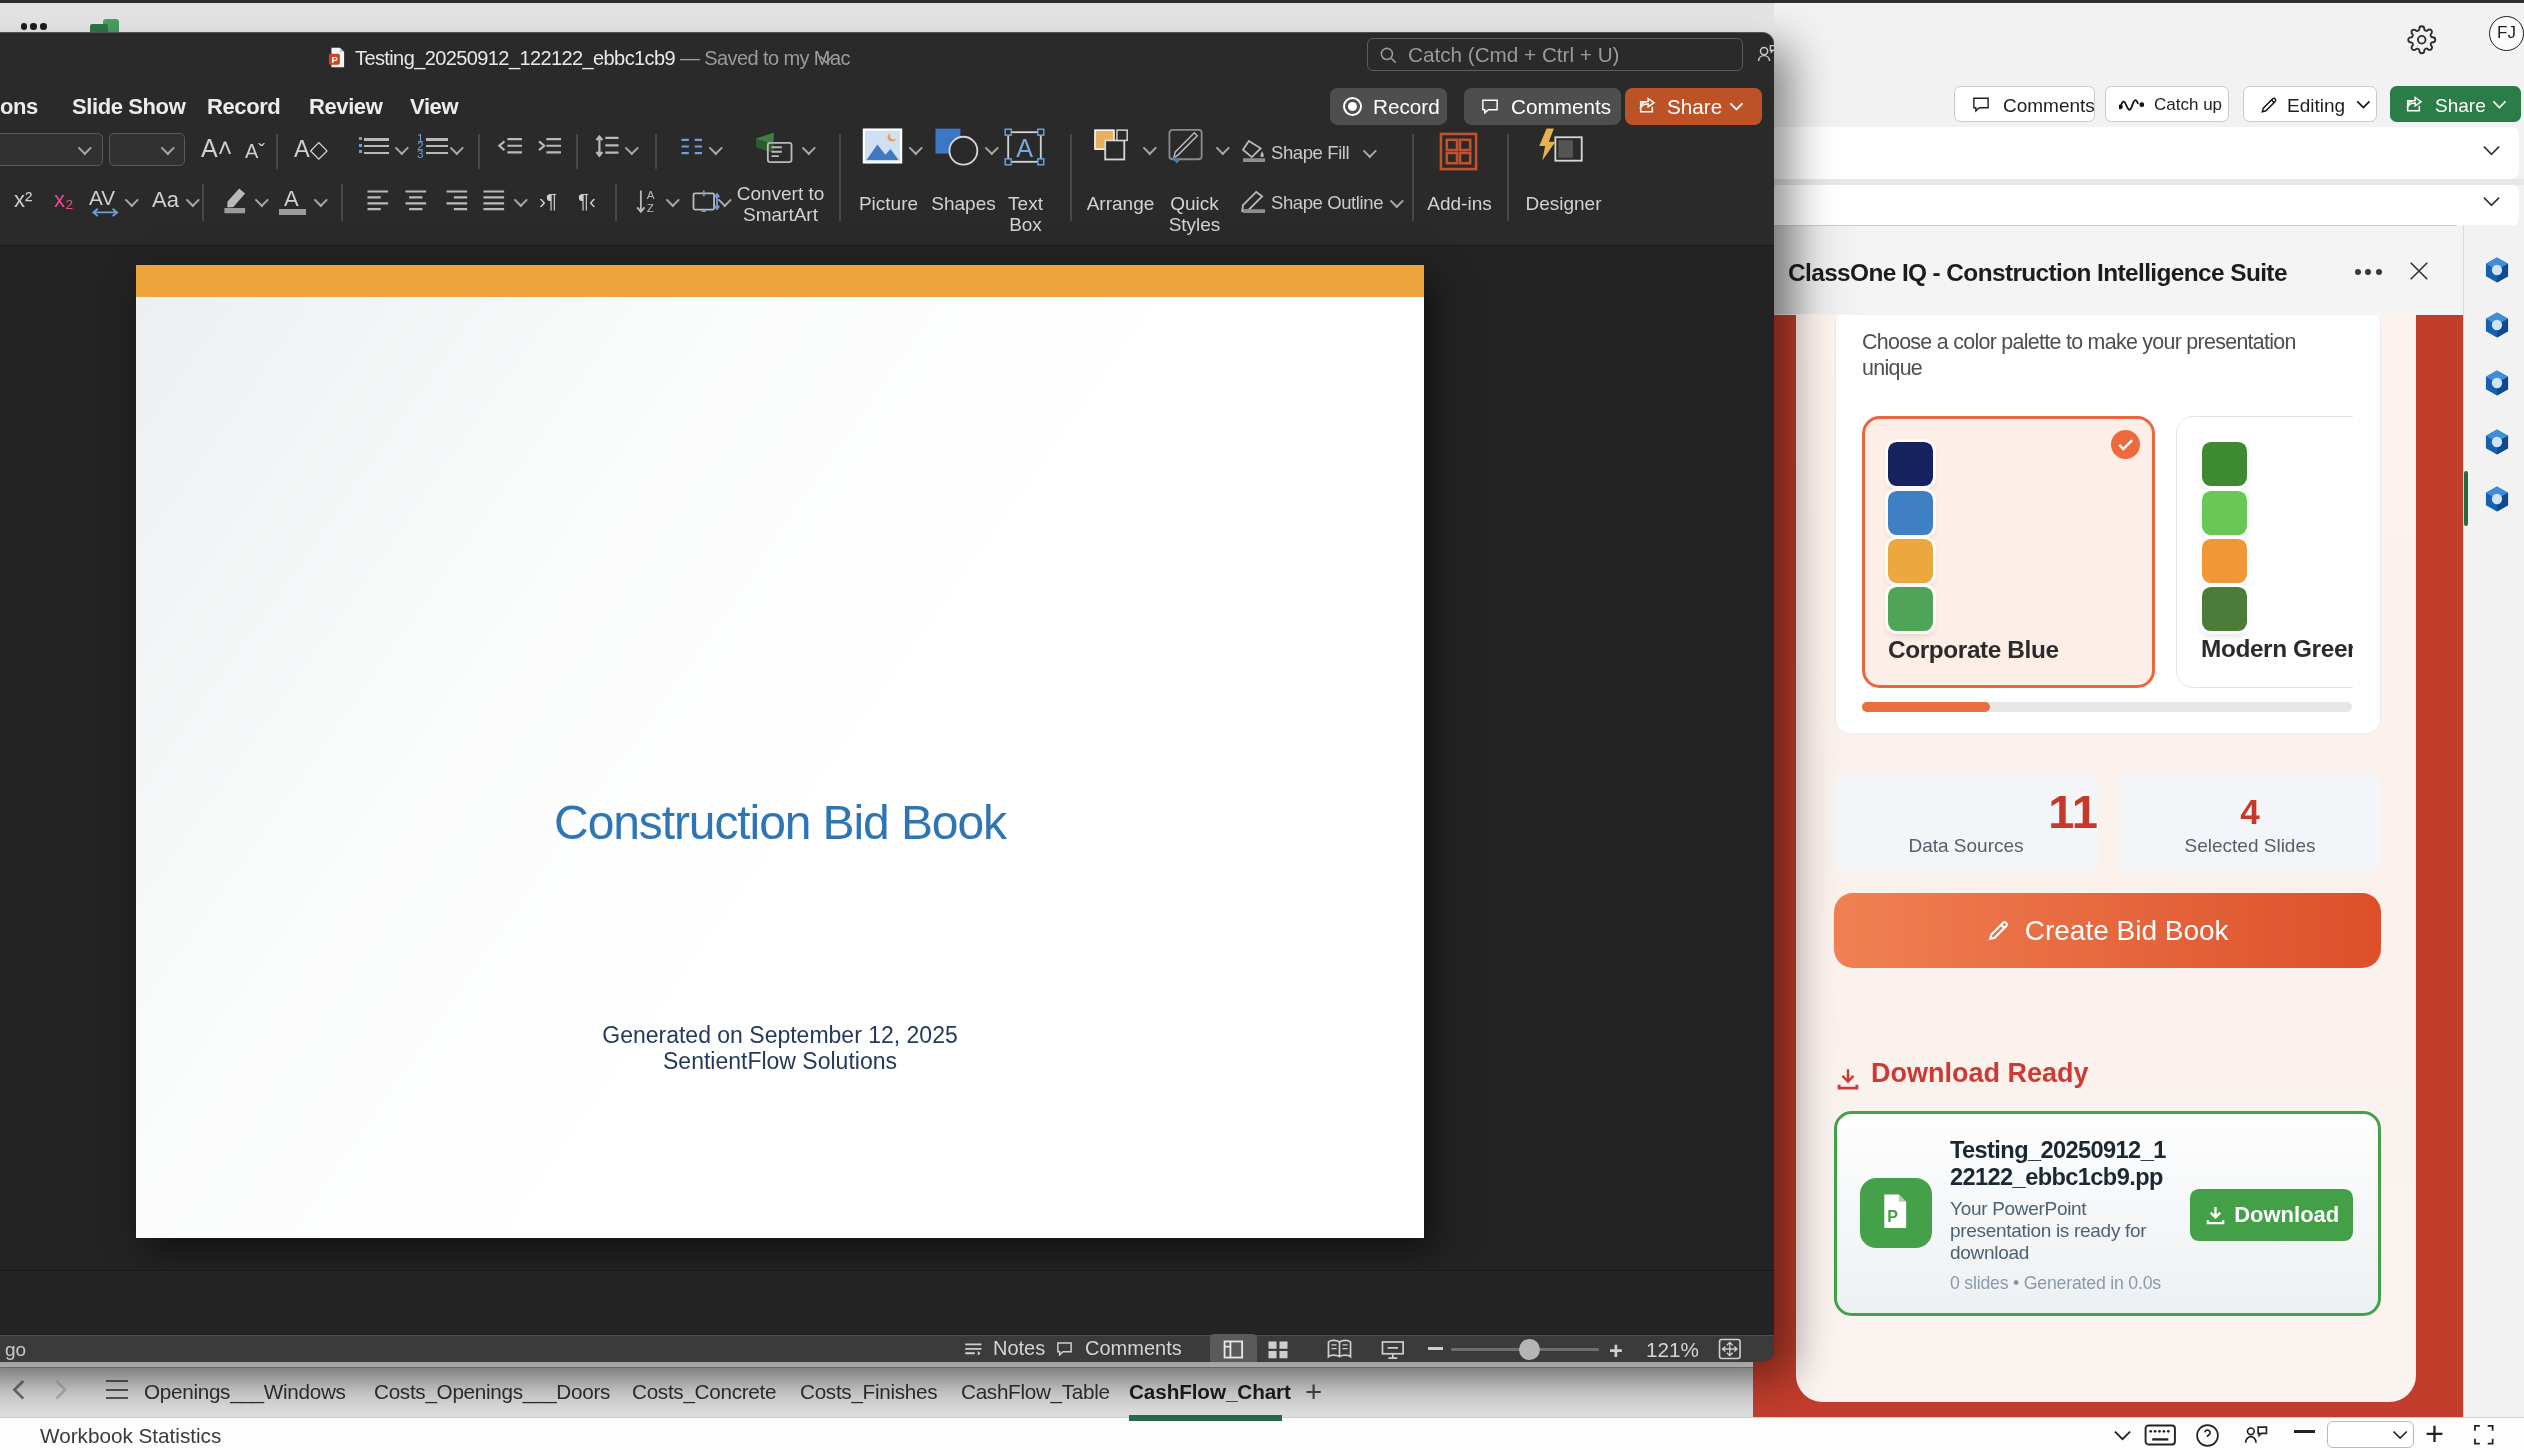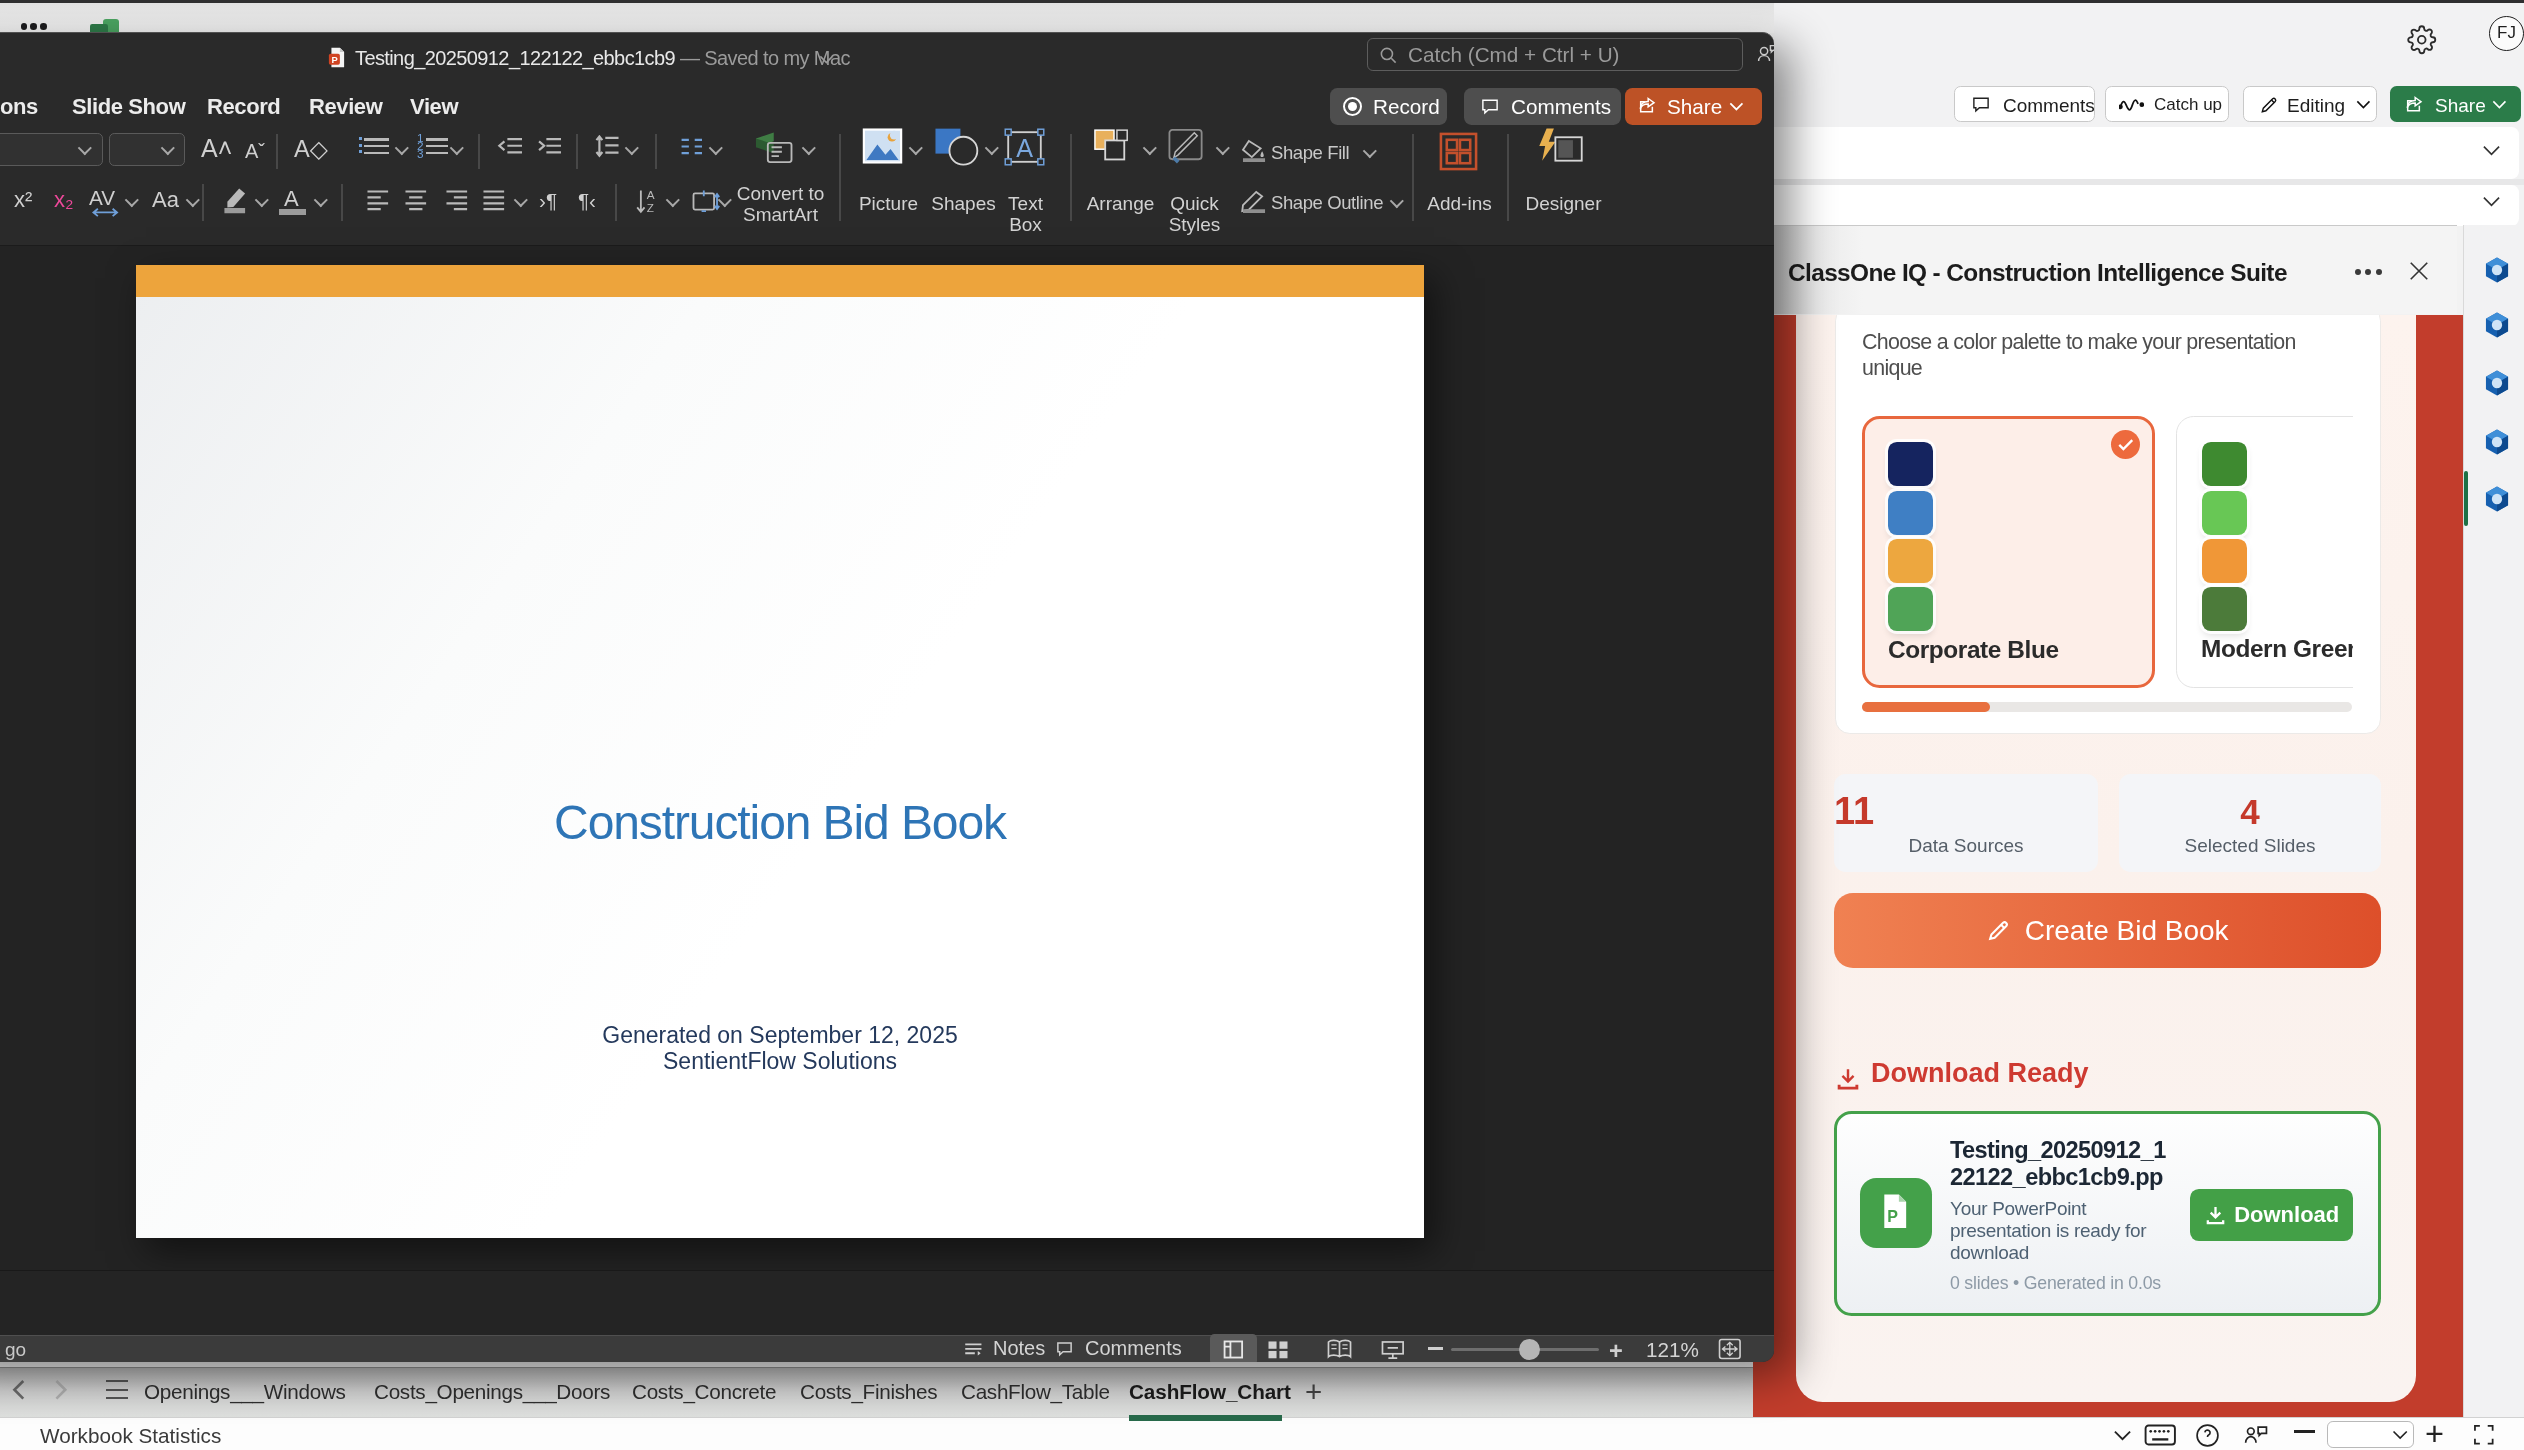--- a/index.html
+++ b/index.html
@@ -111,21 +111,21 @@
       <div class="abs" style="left:26px;top:75px;width:45px;height:44px;border-radius:8.9px;background:#68c755;box-shadow:0 0 0 3px rgba(255,255,255,0.9),0 4.4px 7.4px rgba(0,0,0,0.12);"></div>
       <div class="abs" style="left:26px;top:123px;width:45px;height:44px;border-radius:8.9px;background:#f09737;box-shadow:0 0 0 3px rgba(255,255,255,0.9),0 4.4px 7.4px rgba(0,0,0,0.12);"></div>
       <div class="abs" style="left:26px;top:171px;width:45px;height:44px;border-radius:8.9px;background:#4c7b3a;box-shadow:0 0 0 3px rgba(255,255,255,0.9),0 4.4px 7.4px rgba(0,0,0,0.12);"></div>
       <div class="abs" style="left:25px;top:219px;font-size:24.4px;letter-spacing:-0.4px;font-weight:bold;color:#2b2b2b;white-space:nowrap;">Modern Green</div>
     </div>
 
     <div class="abs" style="left:66px;top:387px;width:490px;height:9.6px;border-radius:5.2px;background:#e9e7e5;"></div>
     <div class="abs" style="left:66px;top:387px;width:128px;height:9.6px;border-radius:5.2px;background:#e8703f;"></div>
 
     <div class="abs" style="left:38px;top:459px;width:264px;height:98px;background:#f4f5f8;border-radius:11.8px;"></div>
-    <div class="abs" style="left:38px;top:479px;width:264px;text-align:left;font-size:38px;line-height:35px;font-weight:bold;color:#c5392b;">11</div>
+    <div class="abs" style="left:38px;top:479px;width:264px;text-align:right;font-size:47px;line-height:35px;font-weight:bold;color:#c5392b;">11</div>
     <div class="abs" style="left:38px;top:520px;width:264px;text-align:center;font-size:19px;color:#555e68;">Data Sources</div>
     <div class="abs" style="left:323px;top:459px;width:262px;height:98px;background:#f4f5f8;border-radius:11.8px;"></div>
     <div class="abs" style="left:323px;top:479px;width:262px;text-align:center;font-size:35px;line-height:35px;font-weight:bold;color:#c5392b;">4</div>
     <div class="abs" style="left:323px;top:520px;width:262px;text-align:center;font-size:19px;color:#555e68;">Selected Slides</div>
 
     <div class="abs flexc" style="left:38px;top:578px;width:547px;height:75px;border-radius:19px;background:linear-gradient(90deg,#f08152 0%,#dd4f2a 100%);gap:13.3px;">
       <svg width="25" height="25" viewBox="0 0 24 24" fill="none" stroke="#fff" stroke-width="2">
           <path d="M4 20 l1.2-4.2 L16.4 4.6 a2.2 2.2 0 0 1 3.1 3.1 L8.3 18.9 Z"></path>
           <path d="M14.5 6.5 l3 3"></path>
         </svg>

